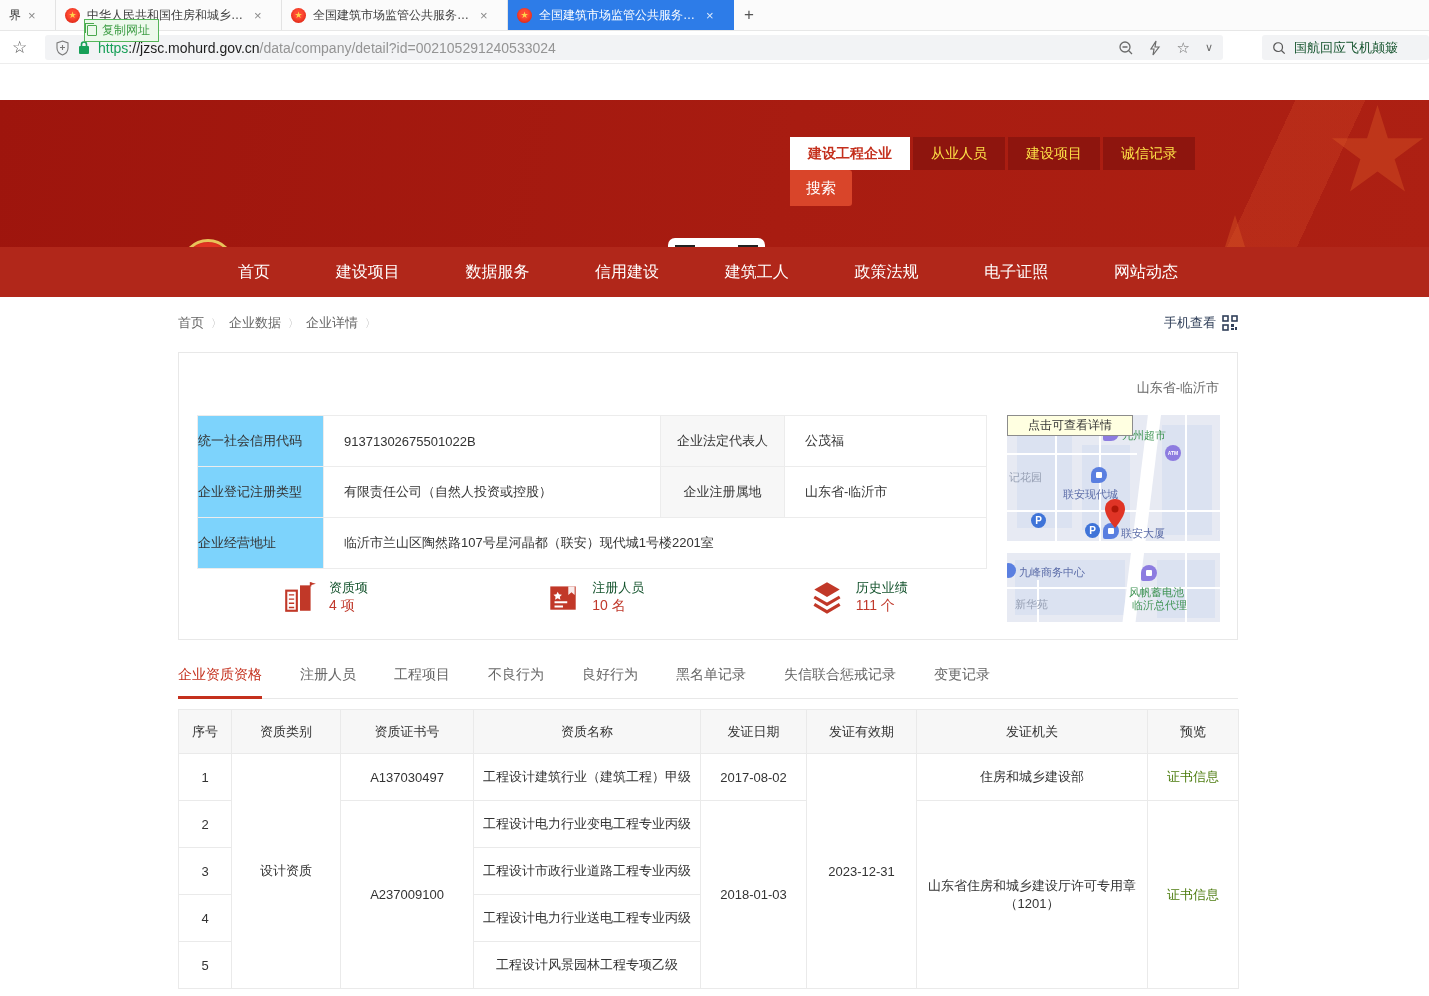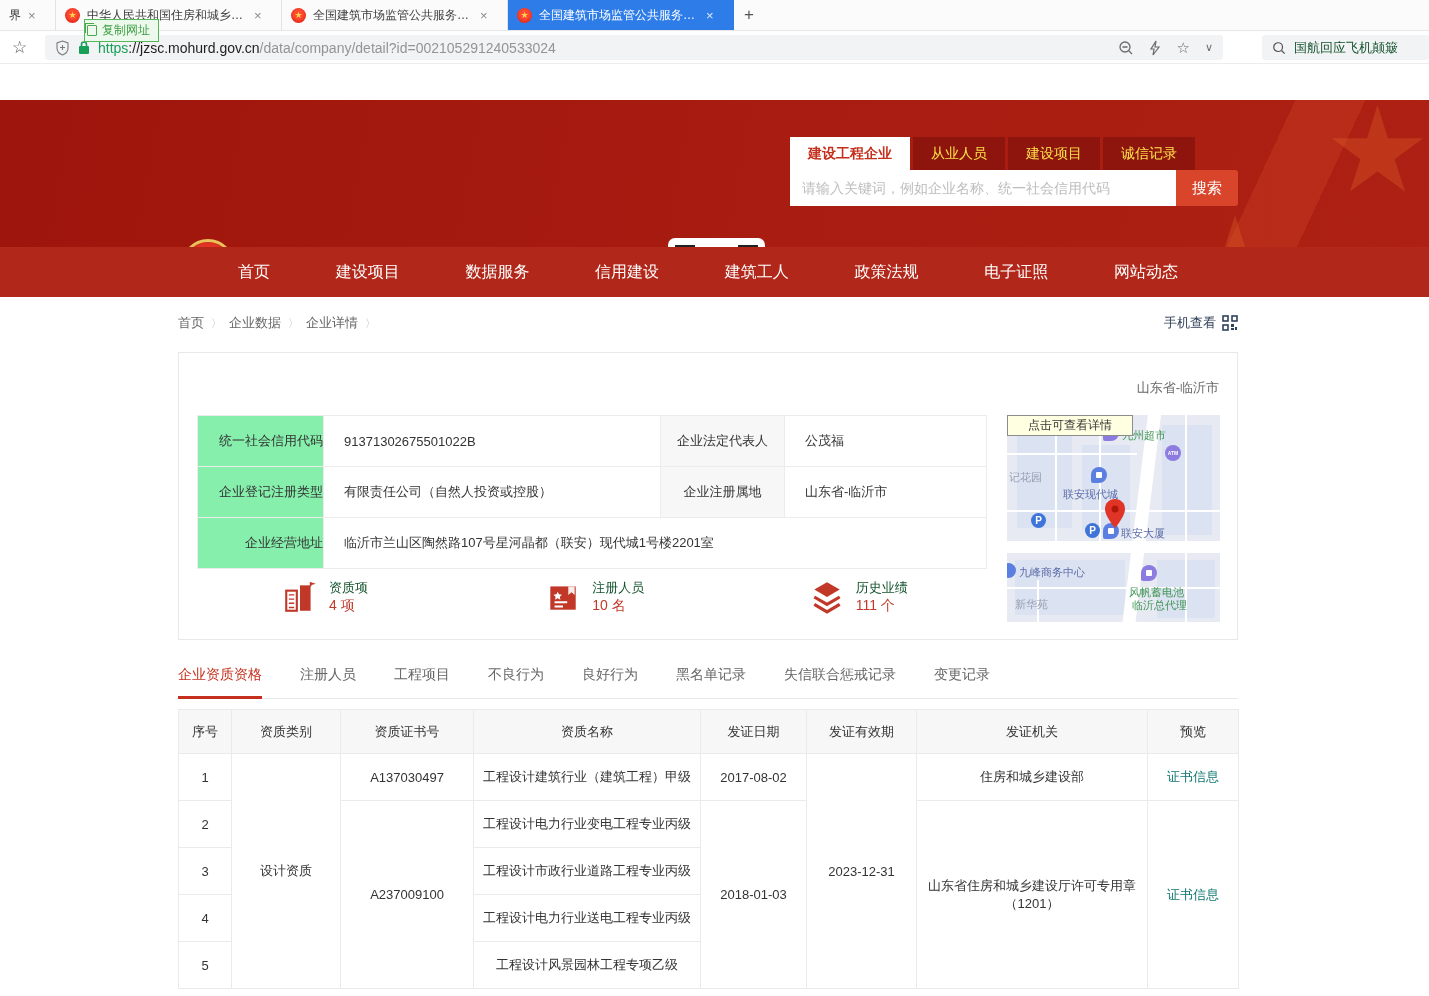--- a/index.html
+++ b/index.html
@@ -62,21 +62,21 @@
   .page { margin-left:178px; width:1060px; }
   .crumbs { margin-top:17px; height:18px; display:flex; align-items:center; font-size:13px; color:#666; }
   .crumbs .sep { color:#bbb; margin:0 7px; font-size:11px; }
   .crumbs-right { margin-left:auto; display:flex; align-items:center; gap:6px; color:#31405a; font-size:13px; }
 
   .company-card { margin-top:20px; height:288px; border:1px solid #e8e8e8; position:relative; background:#fff; }
   .c-name { position:absolute; left:18px; top:20px; font-size:20px; font-weight:bold; color:#333; }
   .c-region { position:absolute; right:18px; top:26px; font-size:13px; color:#666; }
   table.info { position:absolute; left:18px; top:62px; width:790px; border-collapse:collapse; }
   table.info td { border:1px solid #ececec; height:51px; font-size:13px; color:#333; }
-  td.lbl { background:#86efac; text-align:right; width:126px; }
+  td.lbl { background:#7dd3fc; text-align:left; width:126px; }
   td.lbl2 { background:#f7f7f7; text-align:center; width:124px; }
   td.val { padding-left:20px; }
   .stats { position:absolute; left:18px; top:226px; width:790px; display:flex; }
   .stat { flex:1; display:flex; gap:11px; padding-left:85px; align-items:center; }
   .stat-txt .l { font-size:13px; color:#14532d; margin-bottom:0; }
   .stat-txt .v { font-size:14px; color:#c0392b; }
 
   
   .map { position:absolute; top:62px; right:17px; width:213px; height:207px; background:#e7eaf3; overflow:hidden; }
   .blk { position:absolute; background:#dbe2f1; }
@@ -95,21 +95,21 @@
 
   
   .d-tabs { margin-top:26px; display:flex; gap:38px; border-bottom:1px solid #e8e8e8; }
   .d-tab { font-size:14px; color:#666; padding-bottom:12px; cursor:pointer; }
   .d-tab--active { color:#c4301d; border-bottom:3px solid #c4301d; margin-bottom:-1px; }
 
   
   table.q { margin-top:10px; width:1060px; border-collapse:collapse; table-layout:fixed; }
   table.q th { background:#f7f7f7; height:44px; font-size:13px; color:#333; font-weight:normal; border:1px solid #eaeaea; }
   table.q td { height:47px; font-size:13px; color:#333; text-align:center; border:1px solid #eaeaea; padding:0 6px; }
-  .link-red { color:#0f766e; cursor:pointer; }
+  .link-red { color:#4d7c0f; cursor:pointer; }
 </style>
 </head>
 <body>
 
 <div class="chrome">
   <div class="tabstrip">
     <div class="tab tab--partial">
       <span class="title">界</span>
       <span class="close">×</span>
     </div>
@@ -225,21 +225,20 @@
   </div>
 
   <div class="search-panel">
     <div class="s-tabs">
       <div class="s-tab s-tab--active">建设工程企业</div>
       <div class="s-tab">从业人员</div>
       <div class="s-tab">建设项目</div>
       <div class="s-tab">诚信记录</div>
     </div>
     <div class="s-row">
-      <input class="s-input" placeholder="请输入关键词，例如企业名称、统一社会信用代码" style="">
       <button class="s-btn">搜索</button>
     </div>
   </div>
 </div>
 
 <div class="main-nav">
   <ul>
     <li>首页</li>
     <li>建设项目</li>
     <li>数据服务</li>

